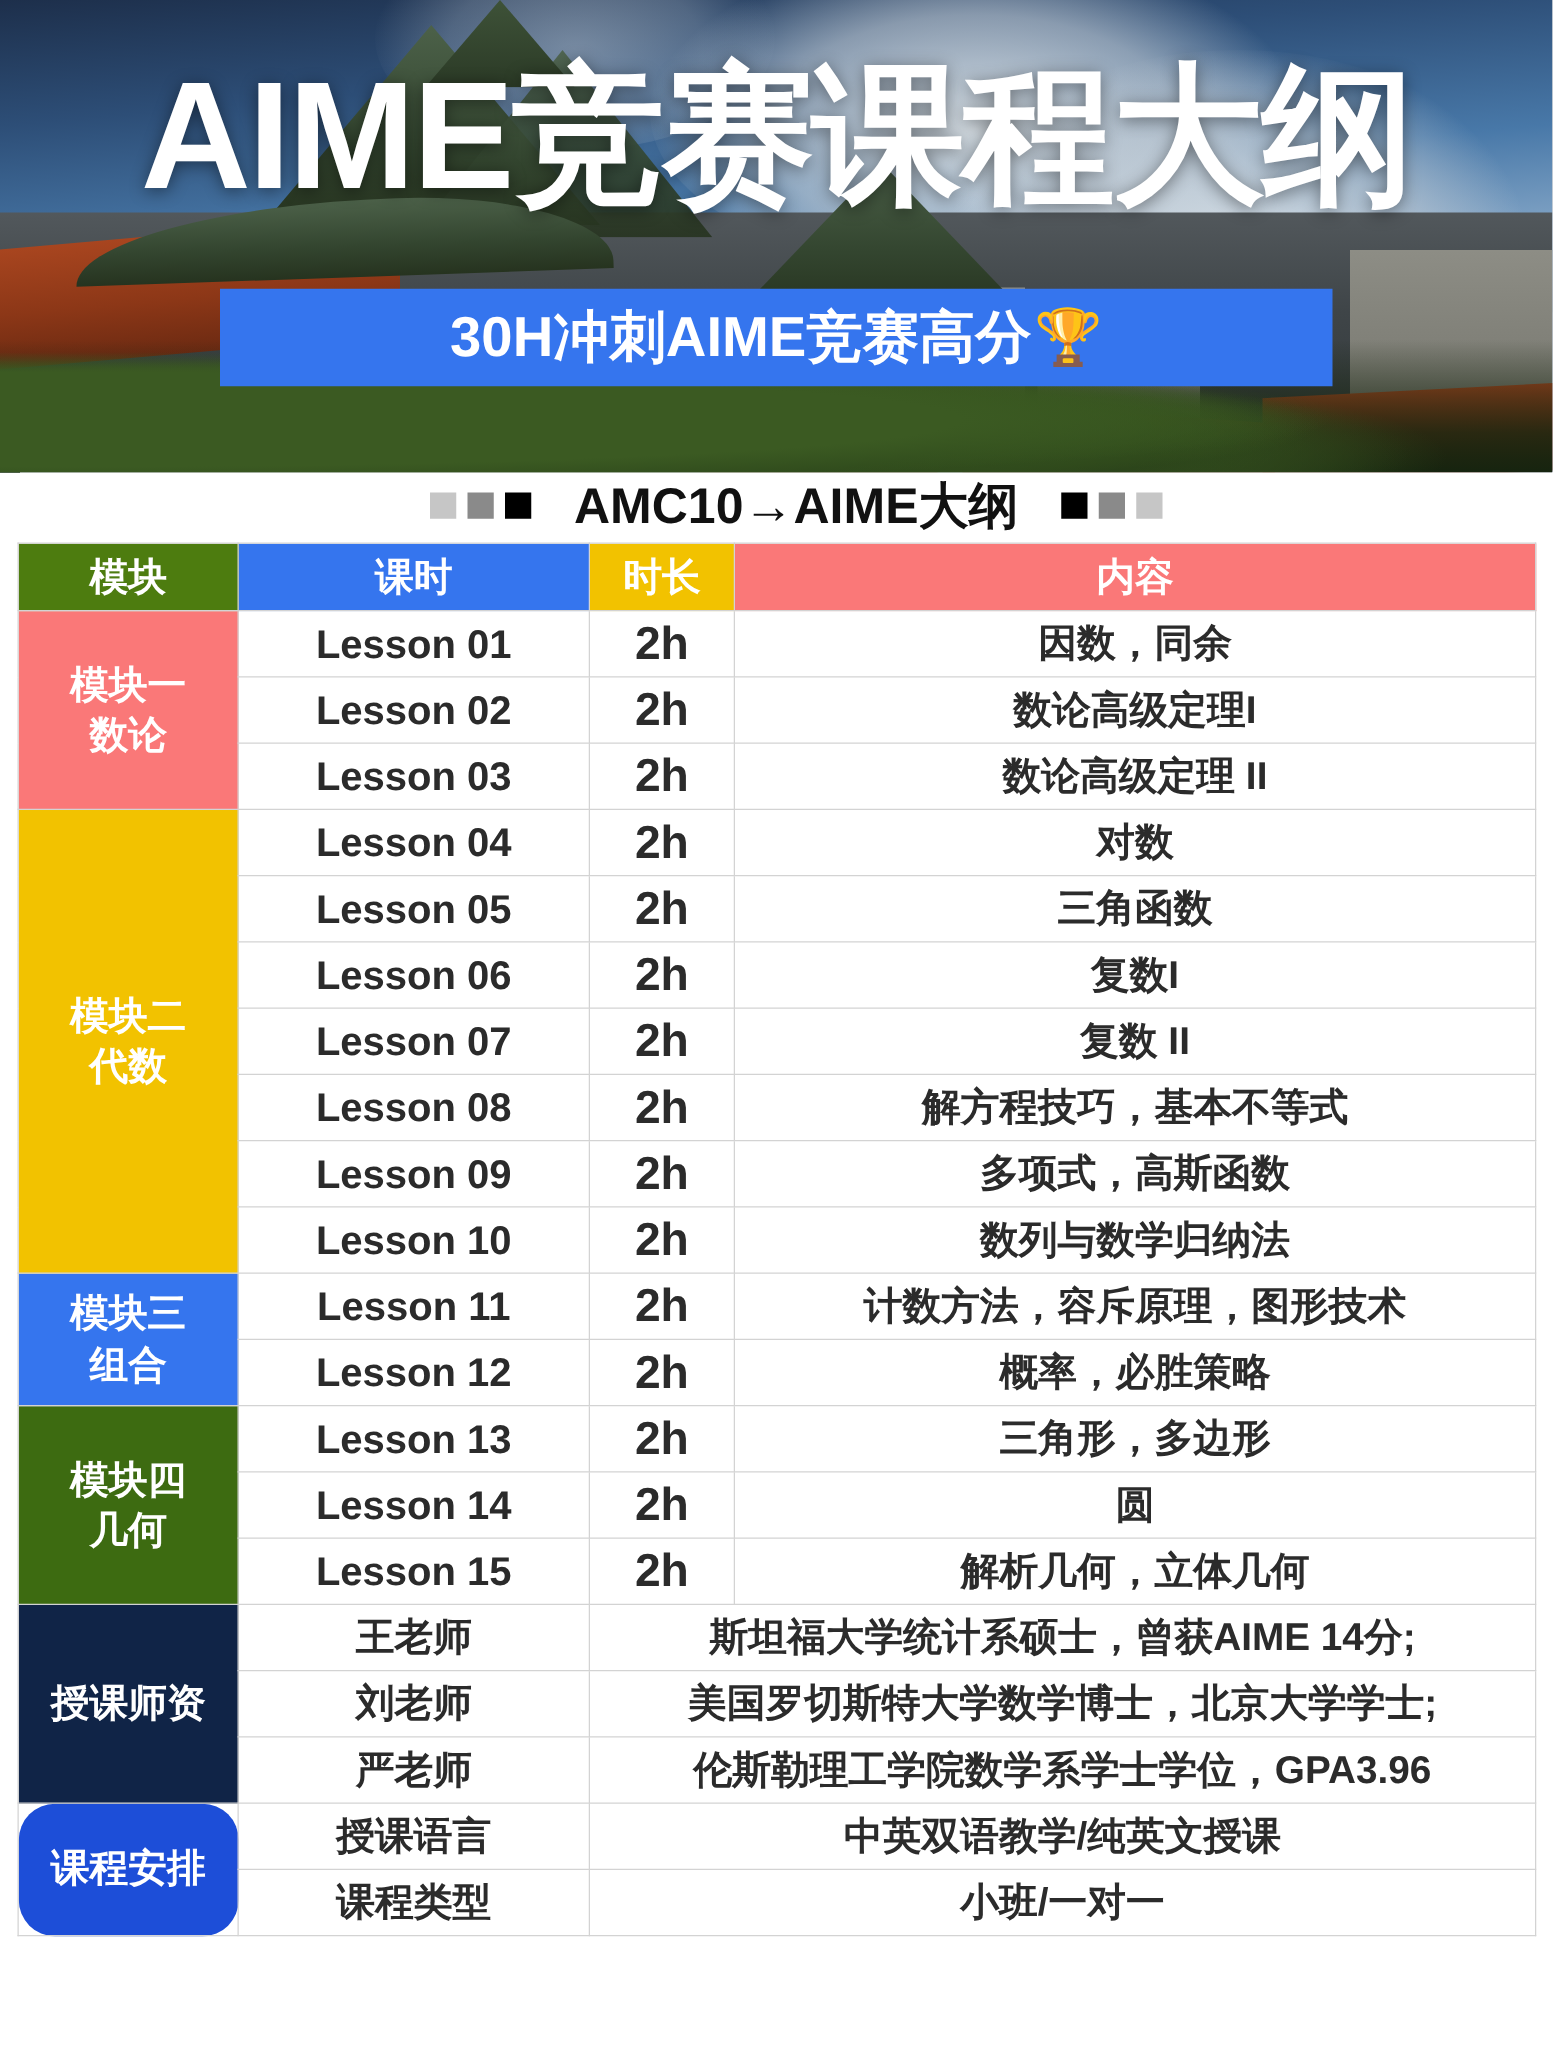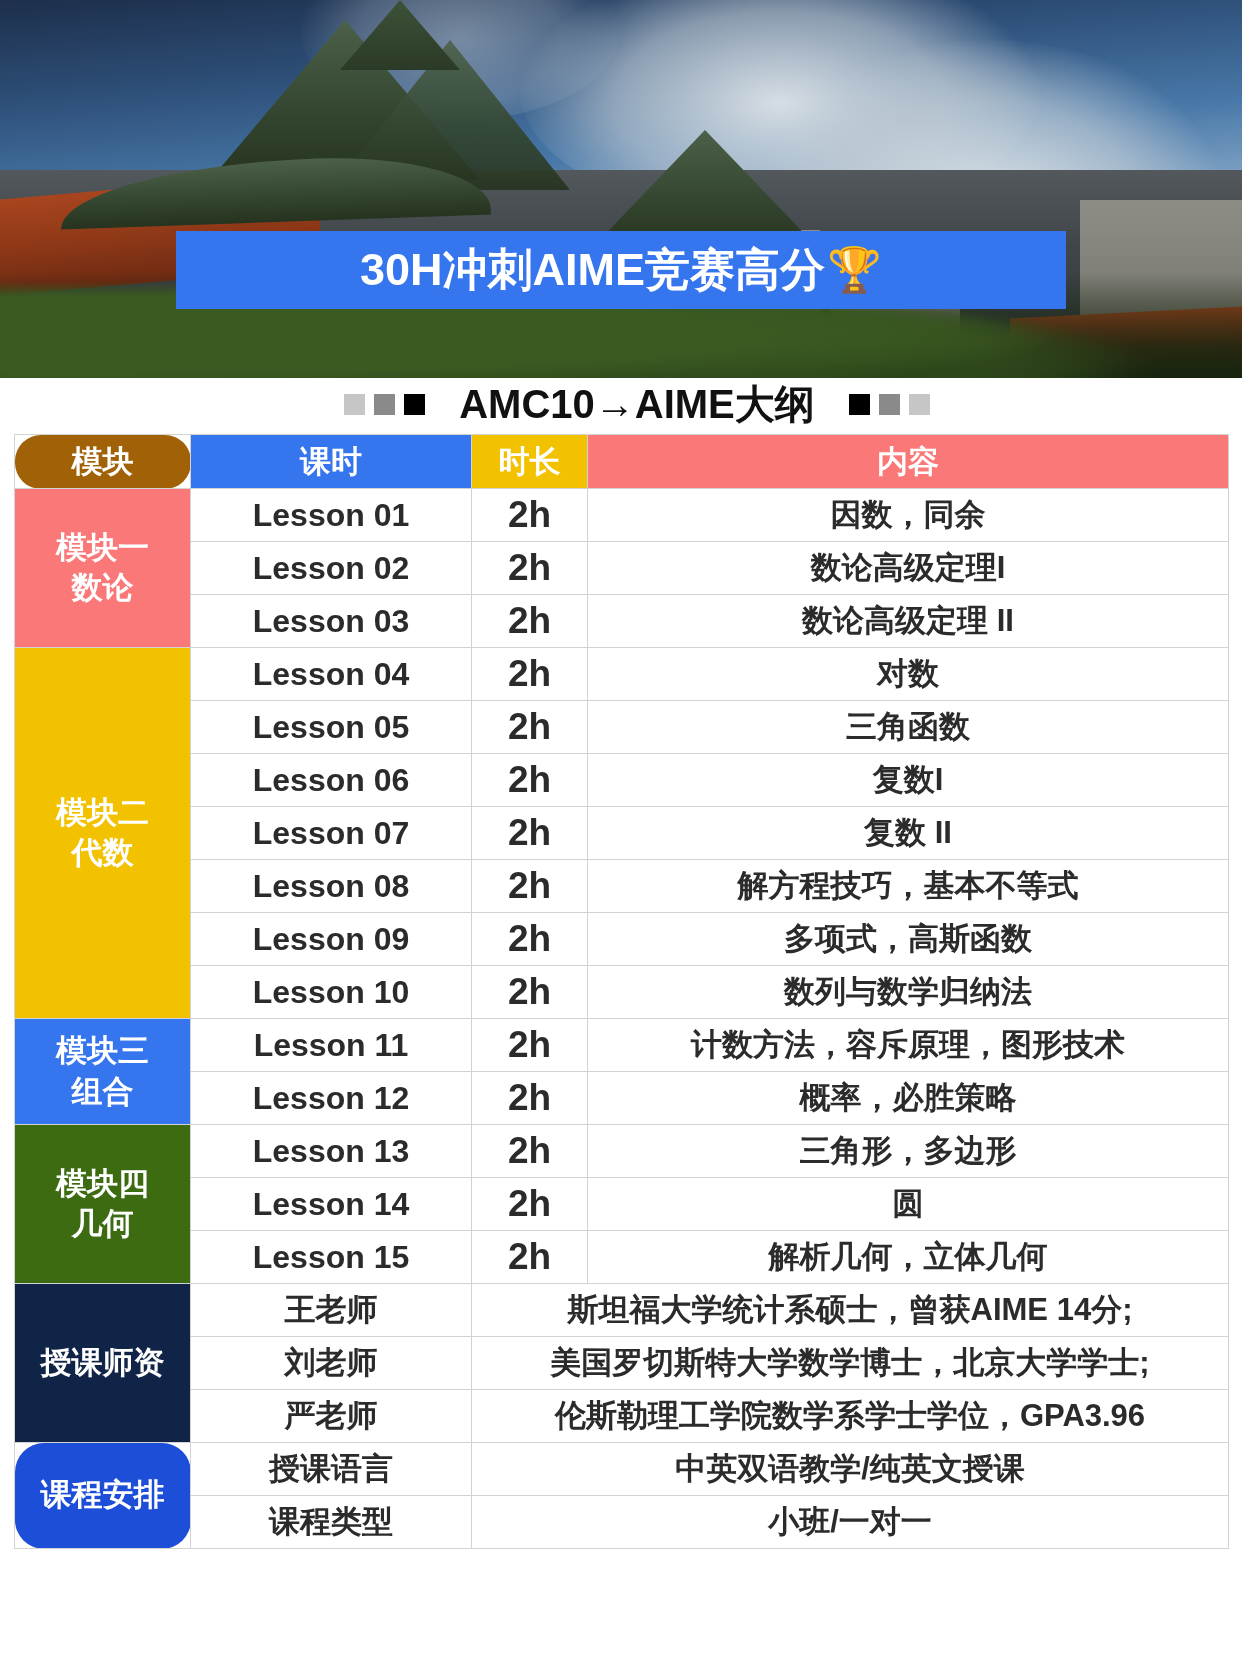--- a/index.html
+++ b/index.html
@@ -137,21 +137,21 @@
   .col-dur    { width:116px; }
   .col-content{ width:641px; }
 
   thead th {
     height:54px;
     color:#ffffff;
     font-size:31px;
     font-weight:bold;
     border:1px solid #d3d3d3;
   }
-  .th-module  { background:#a16207;border-radius:26px; }
+  .th-module  { background:#4d7c0f; }
   .th-lesson  { background:#3575ee; }
   .th-dur     { background:#f2c200; }
   .th-content { background:#fa7878; }
 
   td.mod-cell {
     color:#ffffff;
     font-size:31px;
     font-weight:bold;
     line-height:1.3;
     border:1px solid #d3d3d3;
@@ -221,20 +221,21 @@
     <div class="roof-tile r3"></div>
     <div class="roof-tile r4"></div>
     <div class="green-roof g2"></div>
     <div class="green-roof g3"></div>
     <div class="green-roof g4"></div>
     <div class="green-roof g1"></div>
     <div class="pagoda-top"></div>
     <div class="trees"></div>
   </div>
 
+  <div class="hero-title">AIME竞赛课程大纲</div>
 
   <div class="hero-banner">
     <span>30H冲刺AIME竞赛高分</span>
     <span class="trophy">🏆</span>
   </div>
 </div>
 
 <div class="section-title-wrap">
   <span class="sq-group">
     <span class="sq sq-l1"></span>

